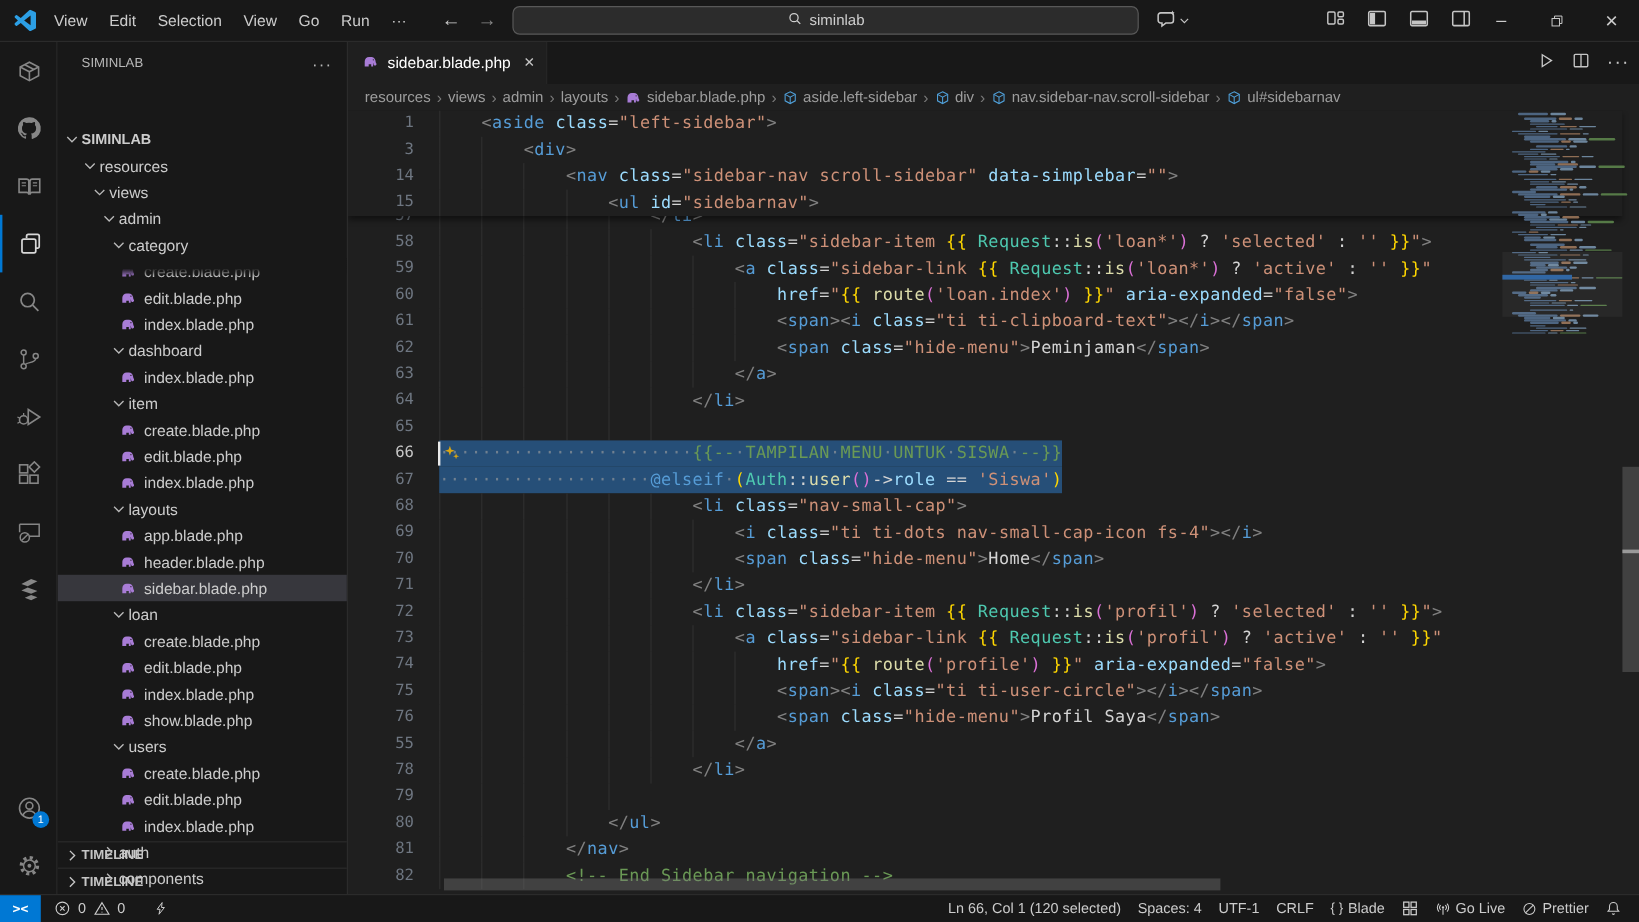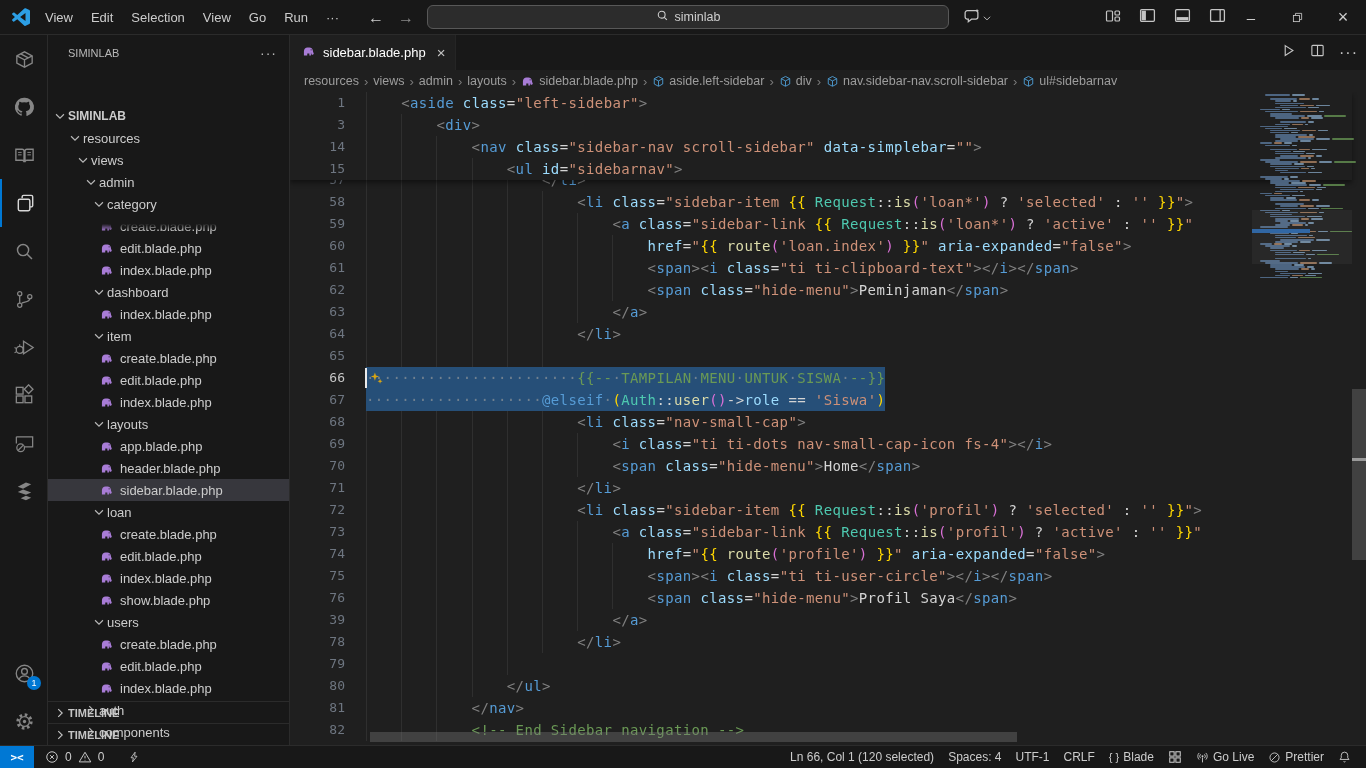--- a/index.html
+++ b/index.html
@@ -841,21 +841,21 @@
           <span class="content">&nbsp;&nbsp;&nbsp;&nbsp;&nbsp;&nbsp;&nbsp;&nbsp;&nbsp;&nbsp;&nbsp;&nbsp;&nbsp;&nbsp;&nbsp;&nbsp;&nbsp;&nbsp;&nbsp;&nbsp;&nbsp;&nbsp;&nbsp;&nbsp;&nbsp;&nbsp;&nbsp;&nbsp;&nbsp;&nbsp;&nbsp;&nbsp;<span style="color:#808080">&lt;</span><span style="color:#569cd6">span</span><span style="color:#d4d4d4">&nbsp;</span><span style="color:#9cdcfe">class</span><span style="color:#d4d4d4">=</span><span style="color:#ce9178">"hide-menu"</span><span style="color:#808080">&gt;</span><span style="color:#d4d4d4">Profil&nbsp;Saya</span><span style="color:#808080">&lt;/</span><span style="color:#569cd6">span</span><span style="color:#808080">&gt;</span></span>
         </div>
         <div class="code-row" style="top: 517px;">
           <span class="guide" style="left: 76px;"></span>
           <span class="guide" style="left: 111.2px;"></span>
           <span class="guide" style="left: 146.4px;"></span>
           <span class="guide" style="left: 181.6px;"></span>
           <span class="guide" style="left: 216.8px;"></span>
           <span class="guide" style="left: 252px;"></span>
           <span class="guide" style="left: 287.2px;"></span>
-          <span class="lnum">39</span>
+          <span class="lnum">55</span>
           <span class="content">&nbsp;&nbsp;&nbsp;&nbsp;&nbsp;&nbsp;&nbsp;&nbsp;&nbsp;&nbsp;&nbsp;&nbsp;&nbsp;&nbsp;&nbsp;&nbsp;&nbsp;&nbsp;&nbsp;&nbsp;&nbsp;&nbsp;&nbsp;&nbsp;&nbsp;&nbsp;&nbsp;&nbsp;<span style="color:#808080">&lt;/</span><span style="color:#569cd6">a</span><span style="color:#808080">&gt;</span></span>
         </div>
         <div class="code-row" style="top: 539px;">
           <span class="guide" style="left: 76px;"></span>
           <span class="guide" style="left: 111.2px;"></span>
           <span class="guide" style="left: 146.4px;"></span>
           <span class="guide" style="left: 181.6px;"></span>
           <span class="guide" style="left: 216.8px;"></span>
           <span class="guide" style="left: 252px;"></span>
           <span class="lnum">78</span>

